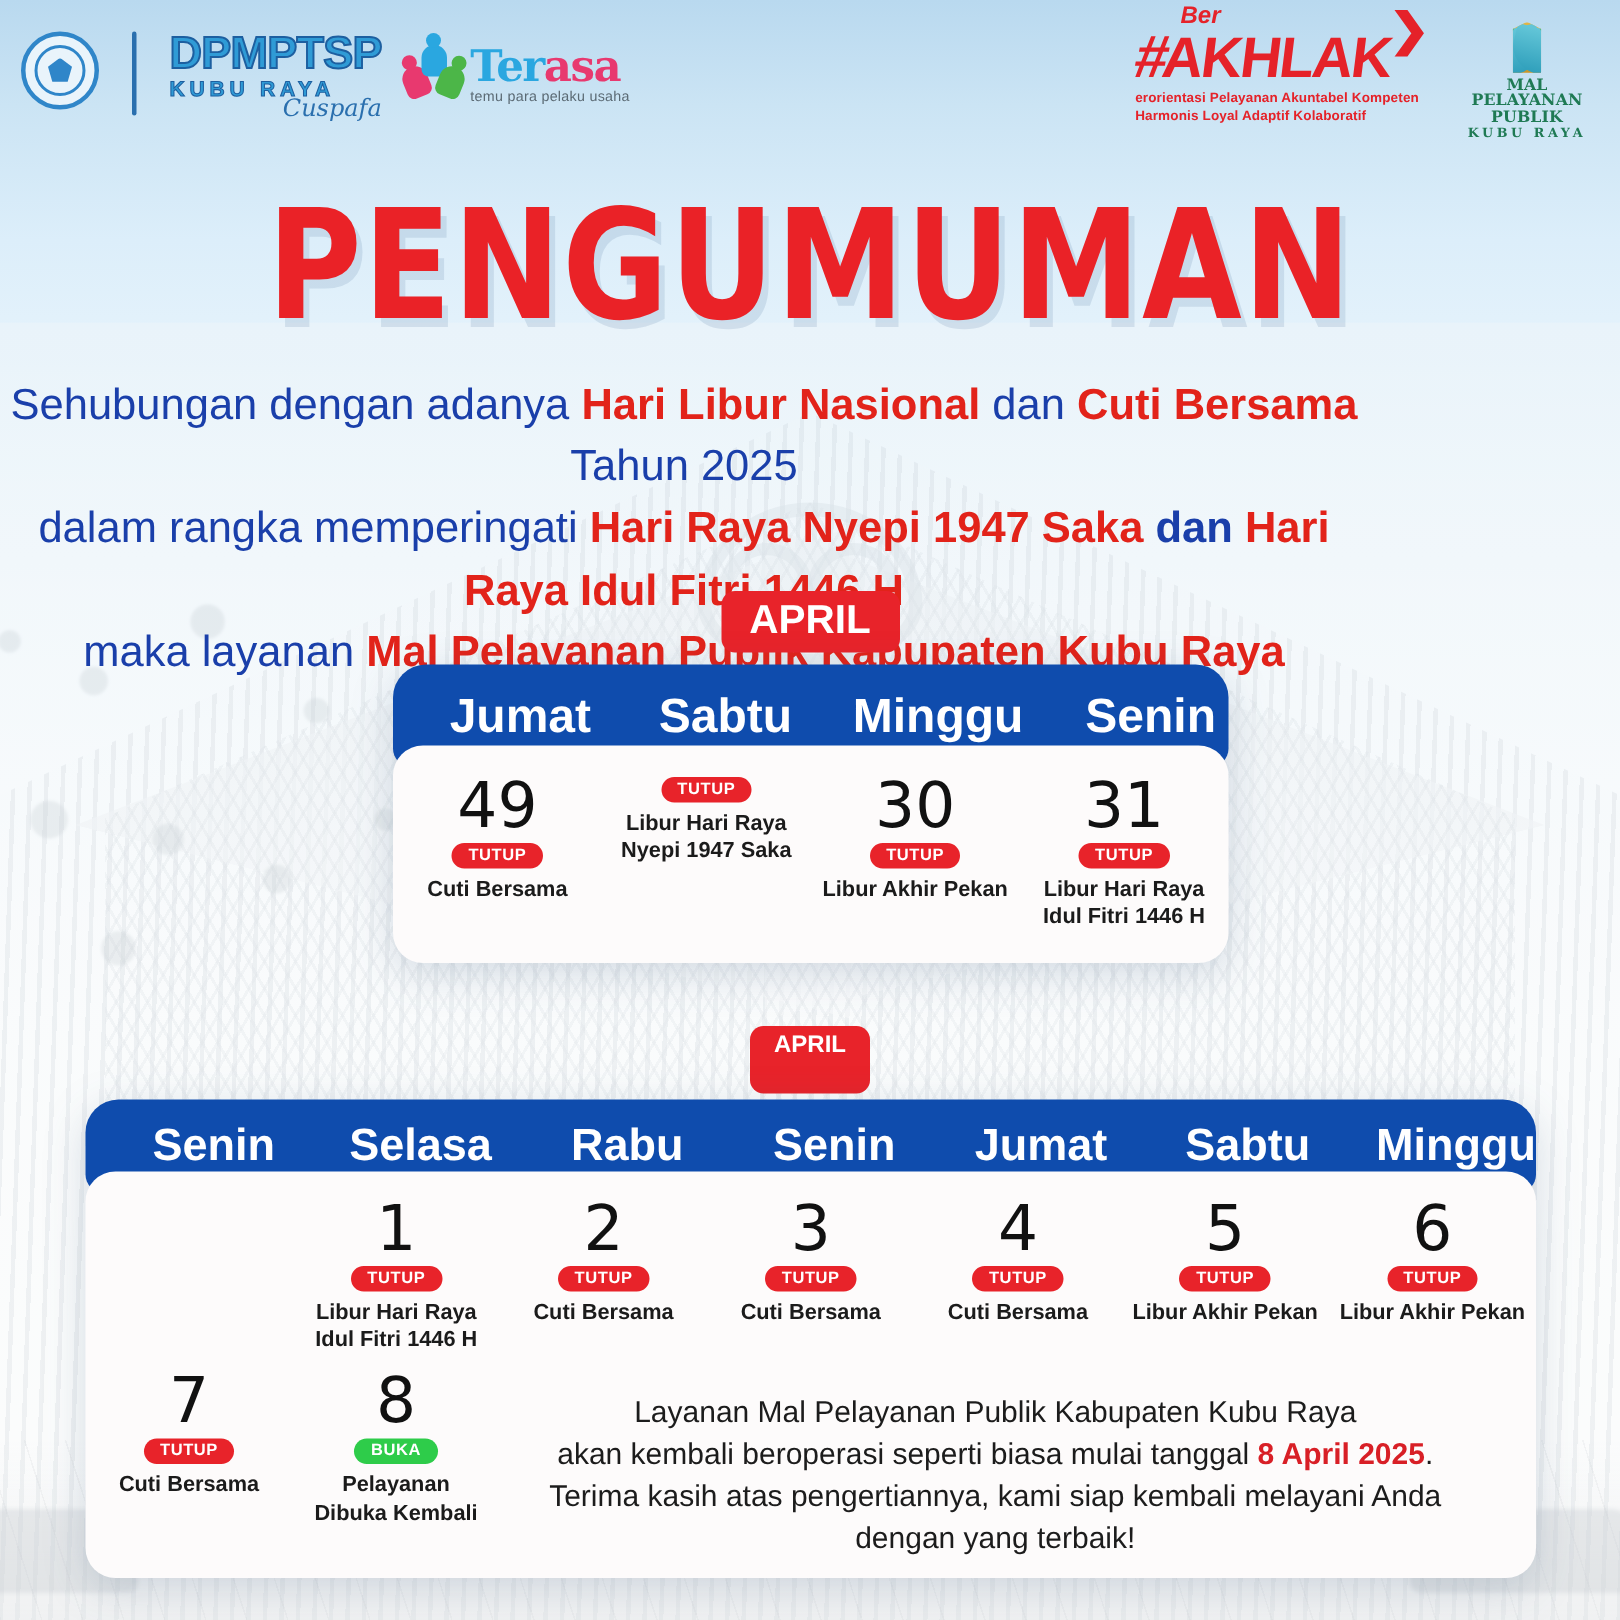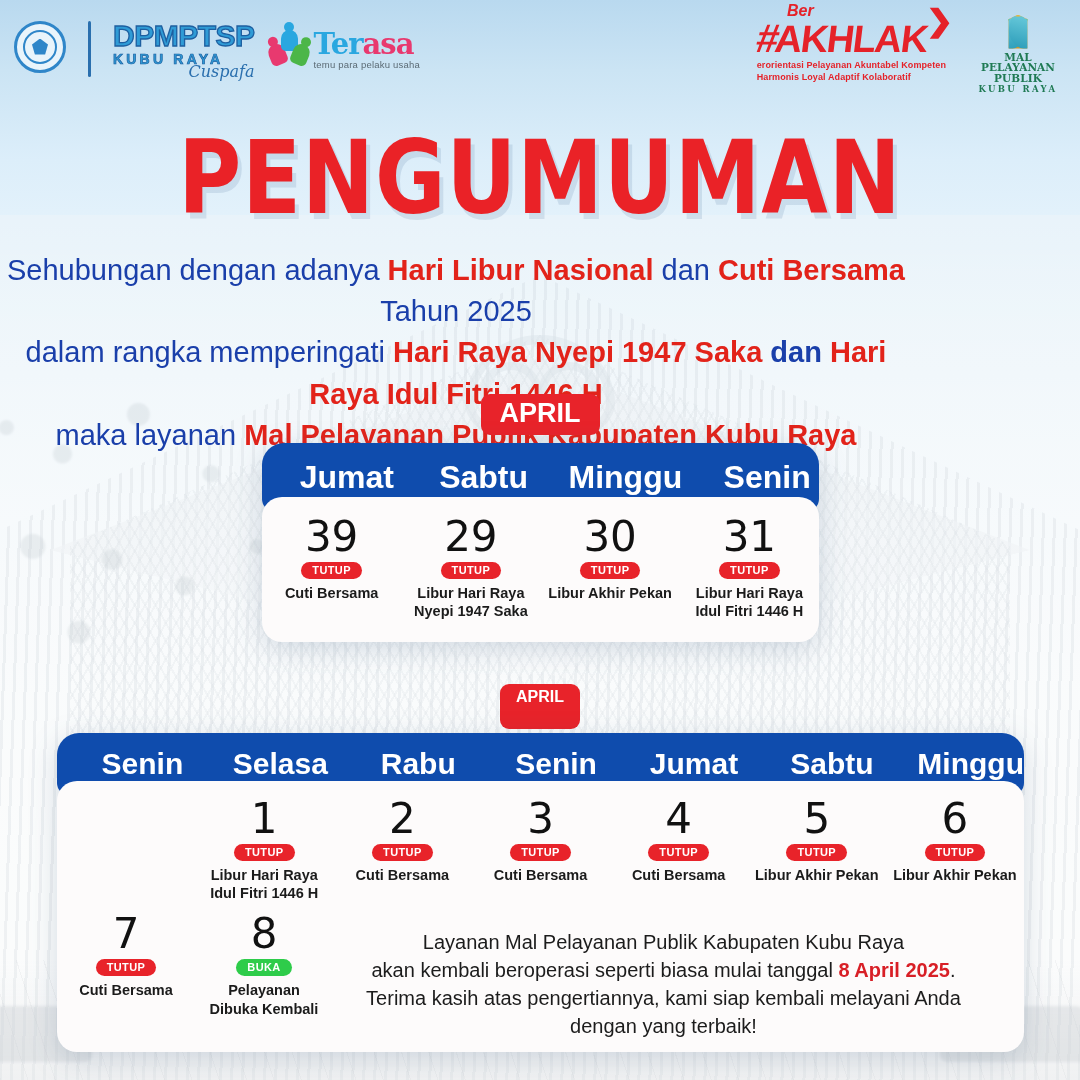--- a/index.html
+++ b/index.html
@@ -487,26 +487,25 @@
   <div class="cal" id="cal-maret">
     <div class="cal-head">
       <div class="cell">Jumat</div>
       <div class="cell">Sabtu</div>
       <div class="cell">Minggu</div>
       <div class="cell">Senin</div>
     </div>
     <div class="cal-body">
       <div class="cal-row">
         <div class="day">
-          <div class="num">39</div>
+          <div class="num">49</div>
           <div class="badge tutup">TUTUP</div>
           <div class="desc">Cuti Bersama</div>
         </div>
         <div class="day">
-          <div class="num">29</div>
           <div class="badge tutup">TUTUP</div>
           <div class="desc">Libur Hari Raya<br>Nyepi 1947 Saka</div>
         </div>
         <div class="day">
           <div class="num">30</div>
           <div class="badge tutup">TUTUP</div>
           <div class="desc">Libur Akhir Pekan</div>
         </div>
         <div class="day">
           <div class="num">31</div>

